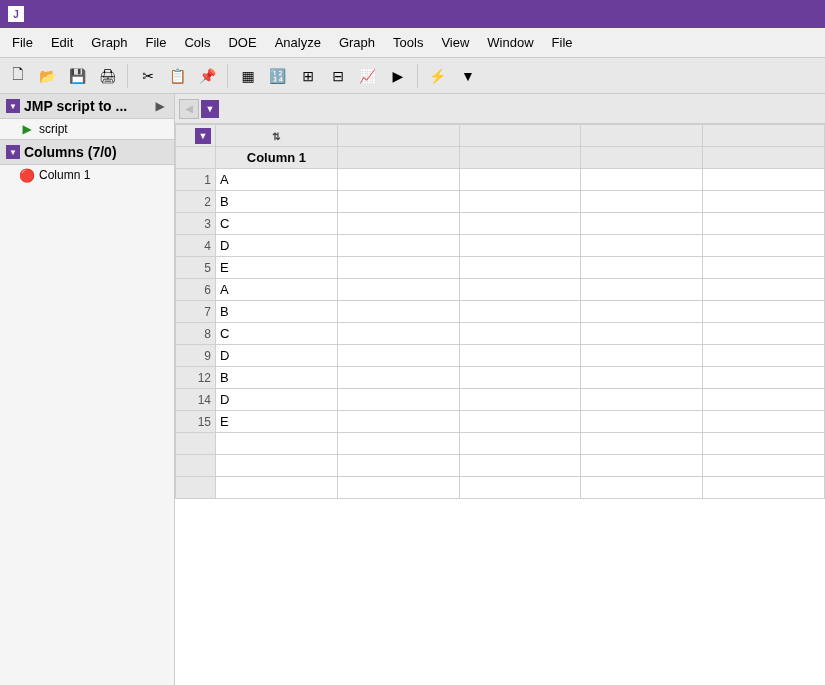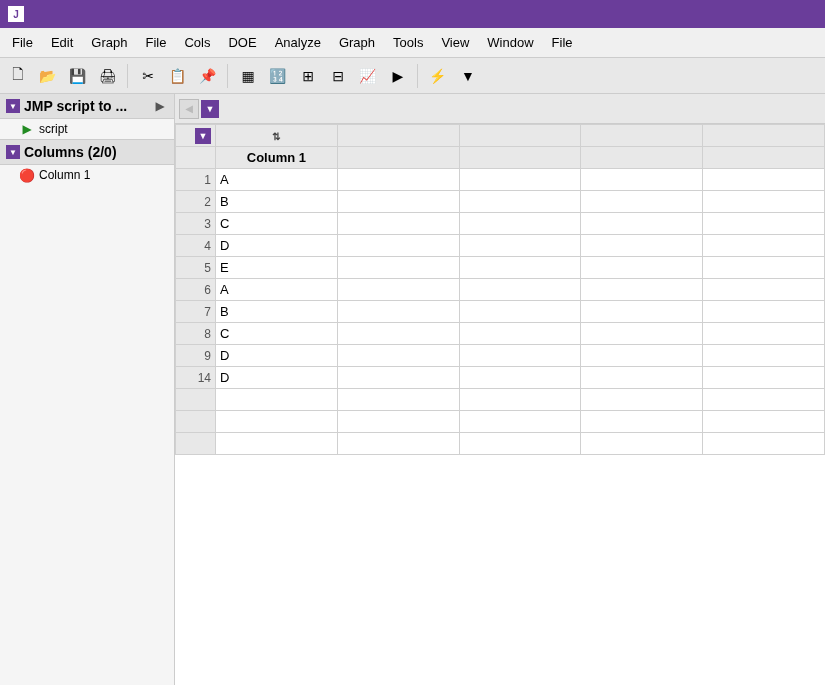--- a/index.html
+++ b/index.html
@@ -313,21 +313,21 @@
     <div class="sidebar-item">
       <span class="item-icon script-icon">▶</span>
       <span>script</span>
     </div>
 
     <div class="sidebar-divider"></div>
 
     <div id="columns-section">
       <div class="sidebar-section-header">
         <span class="arrow">▼</span>
-        <span class="sidebar-section-title">Columns (2/0)</span>
+        <span class="sidebar-section-title">Columns (7/0)</span>
       </div>
 
       <div id="column-items">
           <div class="sidebar-item">
             <span class="item-icon" style="color:#cc2222; font-size:13px; font-weight:bold;">🔴</span>
             <span>Column 1</span>
           </div>
         </div>
     </div>
 
@@ -431,22 +431,38 @@
   </tr>
             <tr>
     <td class="row-num ctrl-th">9</td>
     <td class="data-cell">D</td>
     <td class="data-cell"></td>
     <td class="data-cell"></td>
     <td class="data-cell"></td>
     <td class="data-cell"></td>
   </tr>
             <tr>
+    <td class="row-num ctrl-th">12</td>
+    <td class="data-cell">B</td>
+    <td class="data-cell"></td>
+    <td class="data-cell"></td>
+    <td class="data-cell"></td>
+    <td class="data-cell"></td>
+  </tr>
+            <tr>
     <td class="row-num ctrl-th">14</td>
     <td class="data-cell">D</td>
+    <td class="data-cell"></td>
+    <td class="data-cell"></td>
+    <td class="data-cell"></td>
+    <td class="data-cell"></td>
+  </tr>
+            <tr>
+    <td class="row-num ctrl-th">15</td>
+    <td class="data-cell">E</td>
     <td class="data-cell"></td>
     <td class="data-cell"></td>
     <td class="data-cell"></td>
     <td class="data-cell"></td>
   </tr>
             <tr>
     <td class="row-num ctrl-th"></td>
     <td class="data-cell"></td>
     <td class="data-cell"></td>
     <td class="data-cell"></td>

